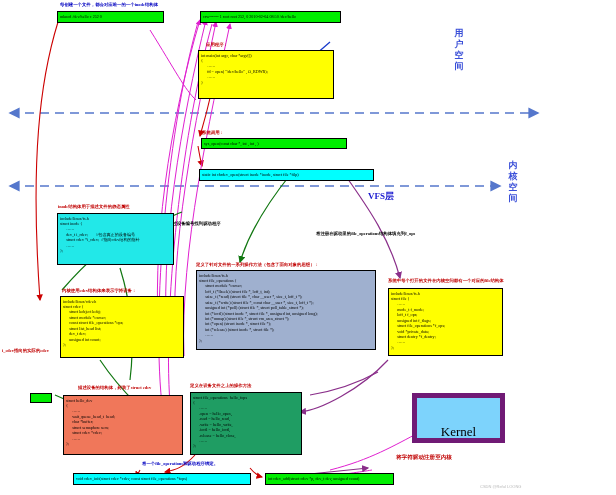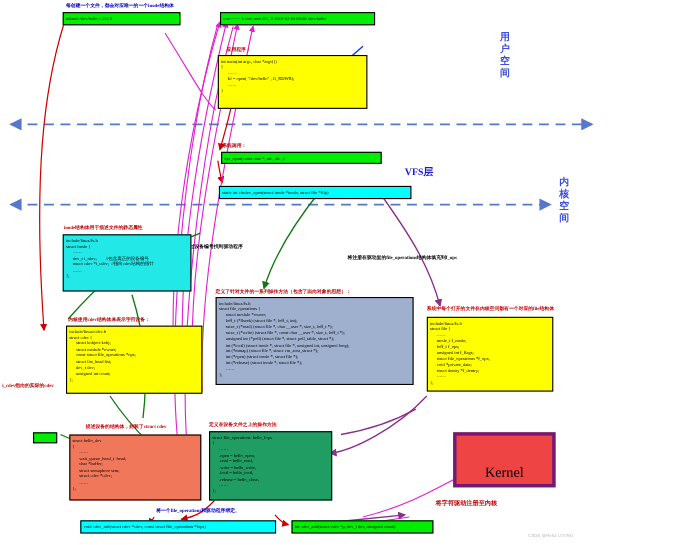--- a/index.html
+++ b/index.html
@@ -18,27 +18,27 @@
   .cap.red{color:#c00000;}
   .cap.blue{color:#0000c0;}
 
   .green{background:#00ee00;}
   .yellow{background:#ffff00;}
   .cyan{background:#00ffff;}
   .cyan2{background:#22e8e8;}
   .steel{background:#9fb0cf;}
   .salmon{background:#f0775a;}
   .seagreen{background:#1f9d63;}
-  .kernel{background:#ef4444;color:#000;border:3px solid #701a75;}
+  .kernel{background:#7dd3fc;color:#000;border:5px solid #701a75;}
 
   .vlabel{position:absolute;color:#3a4fd8;font-weight:bold;font-size:9px;
           line-height:11px;text-align:center;width:14px;
           font-family:"Liberation Serif","DejaVu Serif",serif;}
   .hlabel{position:absolute;color:#1a1ad0;font-weight:bold;font-size:9px;
-          font-family:"Liberation Serif","DejaVu Serif",serif;white-space:nowrap;}
+          font-family:"Liberation Serif","DejaVu Serif",serif;white-space:nowrap;margin-top:40px;}
   .watermark{position:absolute;font-size:4px;color:#b9b9b9;white-space:nowrap;
              font-family:"Liberation Sans",sans-serif;}
   .kerneltext{font-size:13px;font-family:"Liberation Serif","DejaVu Serif",serif;
               text-align:center;width:100%;display:block;padding-top:14px;color:#000;}
 </style>
 </head>
 <body>
 
 <div id="stage">
 

